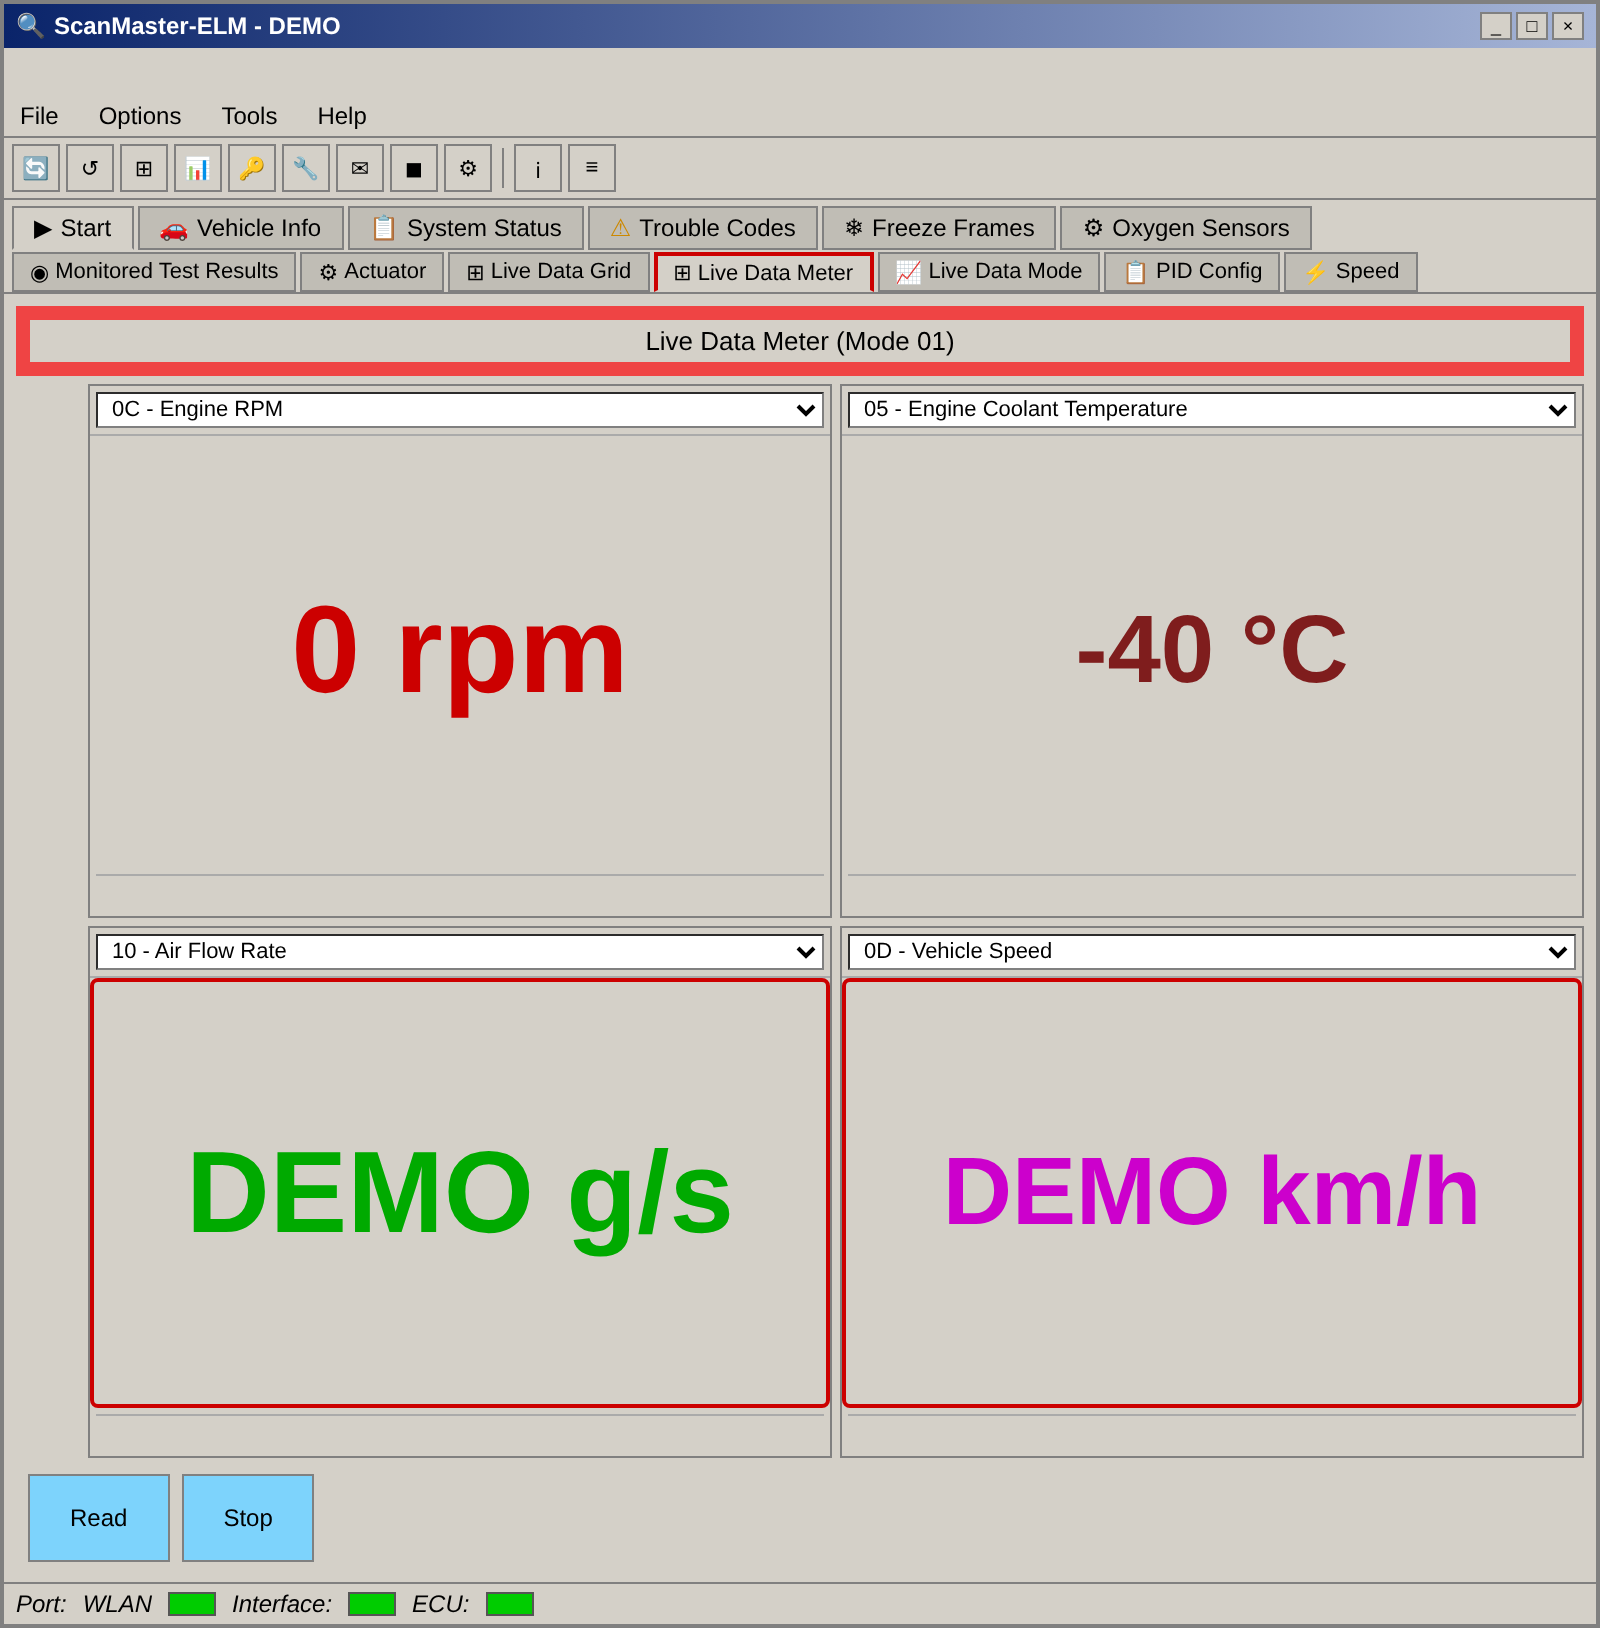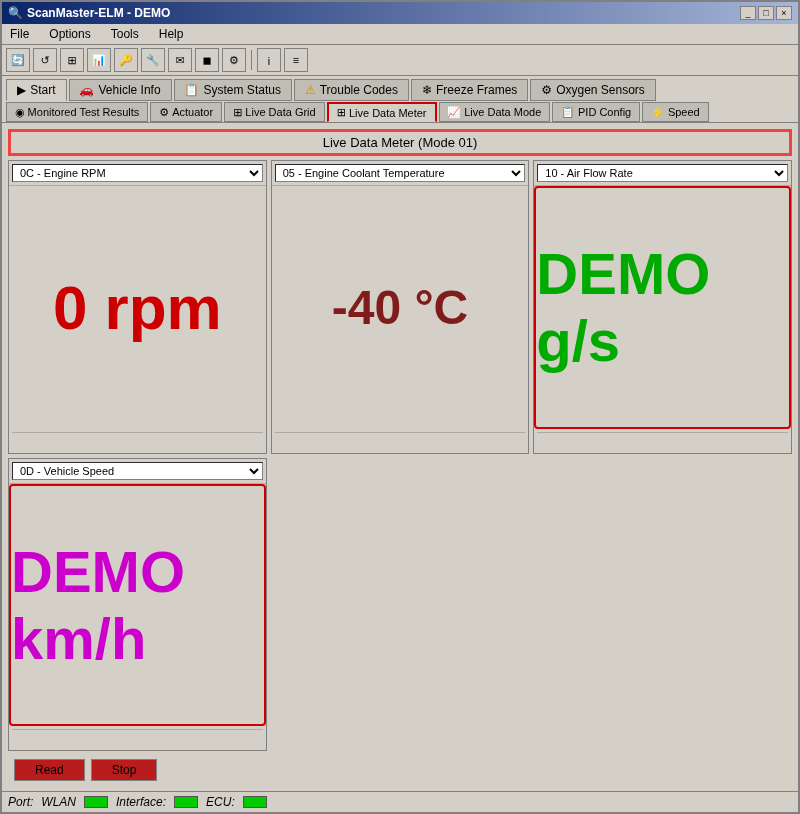--- a/index.html
+++ b/index.html
@@ -52,20 +52,21 @@
       cursor: pointer;
       color: black;
     }
     .menu-bar {
       background: #d4d0c8;
       padding: 2px 4px;
       display: flex;
       gap: 12px;
       border-bottom: 1px solid #808080;
       flex-shrink: 0;
+      margin-top: 24px;
     }
     .menu-item {
       font-size: 12px;
       cursor: pointer;
       padding: 1px 4px;
     }
     .toolbar {
       background: #d4d0c8;
       padding: 3px 4px;
       display: flex;
@@ -147,28 +148,29 @@
       flex-direction: column;
       gap: 4px;
       overflow: hidden;
     }
     .section-title {
       text-align: center;
       font-size: 13px;
       font-weight: normal;
       padding: 3px;
       background: #d4d0c8;
-      border: 3px solid #ef4444;
+      border: 7px solid #ef4444;
     }
     .meters-grid {
       flex: 1;
       display: grid;
-      grid-template-columns: 1fr 1fr 1fr;
+      grid-template-columns: 1fr 1fr;
       grid-template-rows: 1fr 1fr;
       gap: 4px;
+      margin-left: 36px;
     }
     .meter-panel {
       background: #d4d0c8;
       border: 1px solid #808080;
       display: flex;
       flex-direction: column;
     }
     .meter-dropdown-row {
       display: flex;
       padding: 3px;
@@ -196,21 +198,21 @@
       font-size: 48px;
       font-weight: bold;
       color: #7f1d1d;
     }
     .meter-value-airflow {
       font-size: 58px;
       font-weight: bold;
       color: #00aa00;
     }
     .meter-value-speed {
-      font-size: 58px;
+      font-size: 48px;
       font-weight: bold;
       color: #cc00cc;
     }
     .demo-border {
       border: 2px solid #cc0000;
       border-radius: 4px;
       align-items: center;
     }
     .meter-bottom-bar {
       height: 18px;
@@ -218,22 +220,22 @@
       border-top: 1px solid #aaa;
       margin: 3px;
     }
     .bottom-buttons {
       display: flex;
       gap: 6px;
       padding: 4px 6px;
       flex-shrink: 0;
     }
     .action-btn {
-      padding: 3px 20px;
-      background: #b91c1c;
+      padding: 14px 20px;
+      background: #7dd3fc;
       border: 1px solid #808080;
       font-size: 12px;
       cursor: pointer;
     }
     .status-bar {
       display: flex;
       align-items: center;
       gap: 8px;
       padding: 3px 6px;
       border-top: 1px solid #808080;

